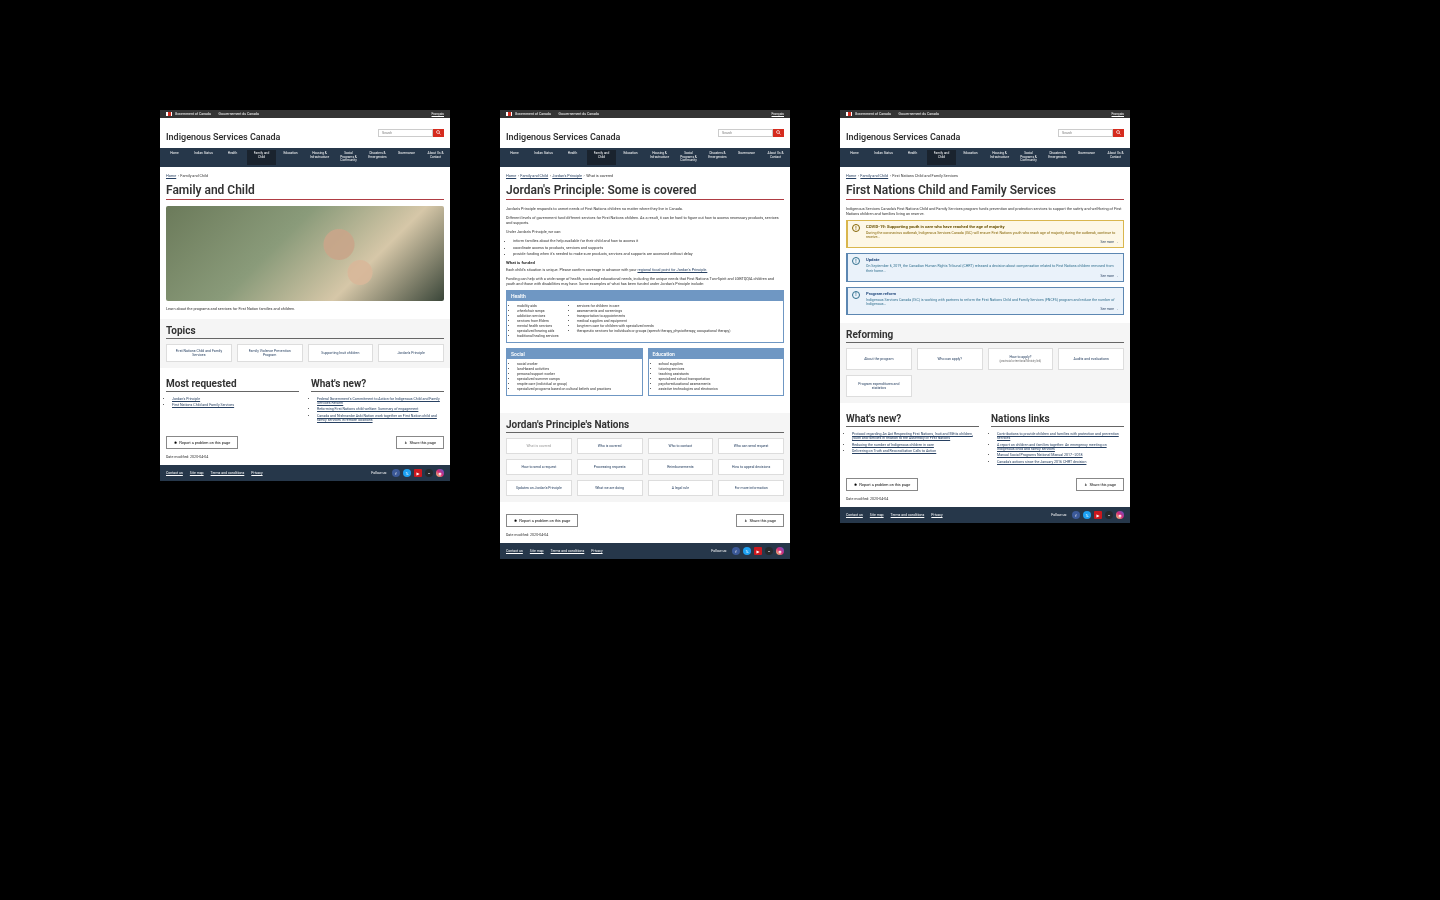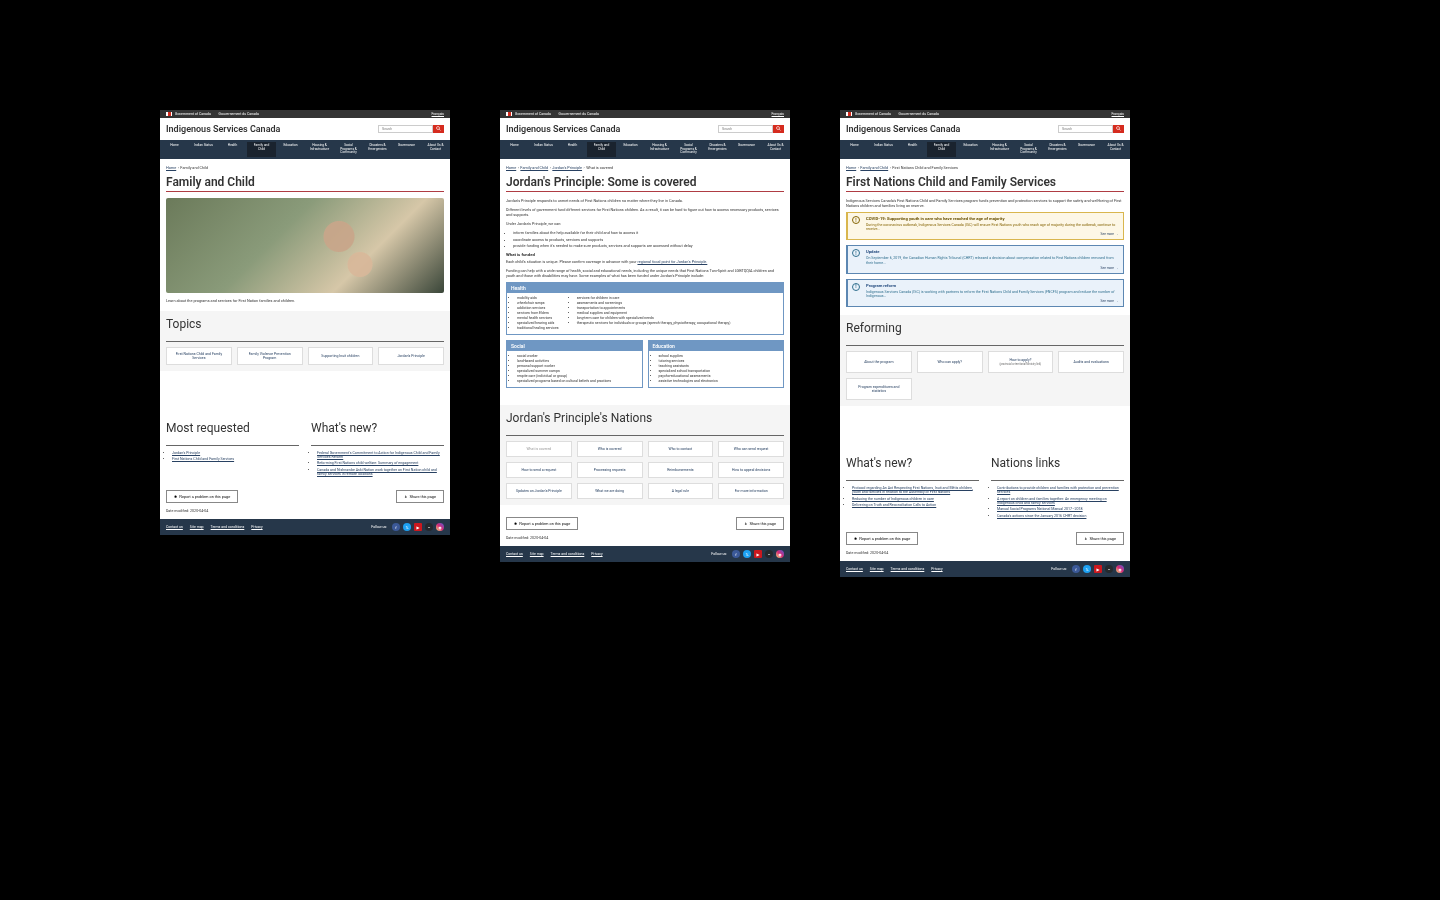--- a/index.html
+++ b/index.html
@@ -9,45 +9,45 @@
   .page { width: 290px; background:#fff; flex: 0 0 290px; }
   
   .gov-bar { background:#343434; color:#fff; height:8px; display:flex; align-items:center; padding:0 6px; font-size:3.5px; justify-content:space-between;}
   .gov-bar .left { display:flex; align-items:center; gap:3px;}
   .gov-bar .flag { width:6px; height:4px; background:#d52b1e; position:relative;}
   .gov-bar .flag::before, .gov-bar .flag::after { content:""; position:absolute; top:0; bottom:0; width:1.5px; background:#fff;}
   .gov-bar .flag::before{left:0;} .gov-bar .flag::after{right:0;}
   .gov-bar .langlink{ color:#fff; text-decoration:underline; font-size:3.3px;}
   
   .site-header { display:flex; justify-content:space-between; align-items:center; padding:6px 6px; }
-  .site-header h1 { font-size:9px; font-weight:600; color:#333;}
+  .site-header h1 { font-size:9px; font-weight:600; color:#333;margin-top:8px;}
   .search { display:flex; align-items:center; }
   .search input { border:1px solid #ccc; height:8px; font-size:3.2px; padding:0 3px; width:55px;}
   .search button { border:none; background:#d52b1e; color:#fff; width:11px; height:8px; font-size:5px; line-height:8px; cursor:pointer;}
   
   .main-nav { background:#26374a; color:#fff; display:flex; justify-content:space-around; padding:2px 0;}
   .nav-item{ text-align:center; font-size:3.2px; padding:2px 3px; line-height:1.1; flex:1; cursor:pointer;}
   .nav-item.active{ background:#1a232e;}
   
   .content { padding:6px; }
   .breadcrumb { font-size:3.8px; margin-bottom:5px;}
   .breadcrumb a{ color:#284162; text-decoration:underline;}
   .breadcrumb .sep{ margin:0 1.5px;}
   h2.pg-title { font-size:12px; font-weight:600; border-bottom:1.2px solid #af3c43; padding-bottom:2px; margin-bottom:6px;}
   p.body { font-size:3.8px; line-height:1.35; margin-bottom:4px;}
   ul.body { list-style:disc; padding-left:7px; font-size:3.8px; margin-bottom:4px;}
   ul.body li{margin-bottom:1.5px;}
   .hero { width:100%; height:95px; background:linear-gradient(135deg,#6b7a5a 0%, #8a9b7a 40%, #d6c7a8 70%, #3a4639 100%); position:relative; border-radius:2px; overflow:hidden; margin-bottom:5px;}
   .hero::after{content:""; position:absolute; right:25%; top:15%; width:60px; height:70px; background:radial-gradient(circle at 40% 35%, #c9a68a 15px, transparent 16px), radial-gradient(circle at 75% 75%, #d9b89a 12px, transparent 13px); opacity:.9;}
   .section-band { background:#f5f5f5; padding:6px; margin:0 -6px;}
-  .section-band h3, .content h3.sec { font-size:12px; font-weight:400; border-bottom:.5px solid #666; padding-bottom:10px; margin-bottom:5px;}
+  .section-band h3, .content h3.sec { font-size:10px; font-weight:700; border-bottom:.5px solid #666; padding-bottom:2px; margin-bottom:5px;}
   .tiles { display:grid; grid-template-columns:repeat(4,1fr); gap:5px;}
   .tile { background:#fff; border:.5px solid #ddd; padding:4px; text-align:center; font-size:3.5px; color:#284162; display:flex; flex-direction:column; align-items:center; justify-content:center; min-height:16px; cursor:pointer;}
   .twocol { display:flex; gap:12px;}
-  .twocol > div { flex:1;margin-top:40px;}
+  .twocol > div { flex:1;}
   .linklist{ list-style:disc; padding-left:6px;}
   .linklist li{font-size:3.6px; margin-bottom:2.5px;}
   .linklist li a{color:#284162; text-decoration:underline;}
   .actions { display:flex; justify-content:space-between; padding:6px; gap:10px;}
   .act-btn { border:.6px solid #888; background:#fff; font-size:3.8px; padding:3px 7px; cursor:pointer; display:flex; gap:2px; align-items:center;}
   .datemod{ padding:0 6px 6px 6px; font-size:3.6px;}
   .footer { background:#26374a; color:#fff; padding:4px 6px; display:flex; justify-content:space-between; align-items:center; font-size:3.5px;}
   .footer-links{display:flex; gap:7px;}
   .footer-links a{color:#fff; text-decoration:underline;}
   .social{display:flex; gap:3px; align-items:center;}

